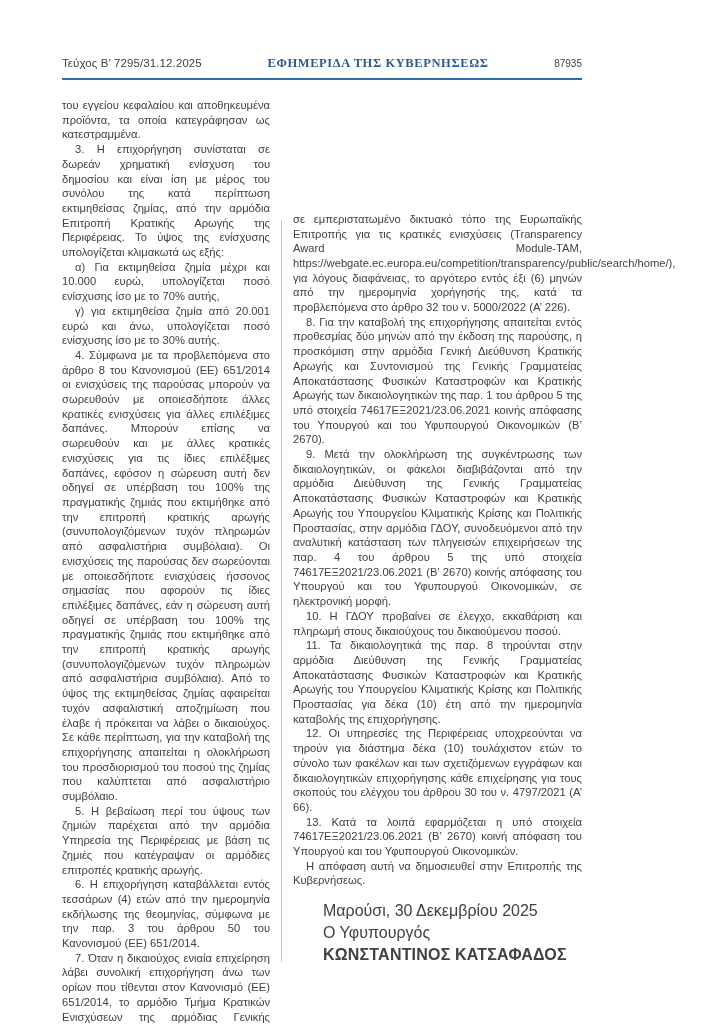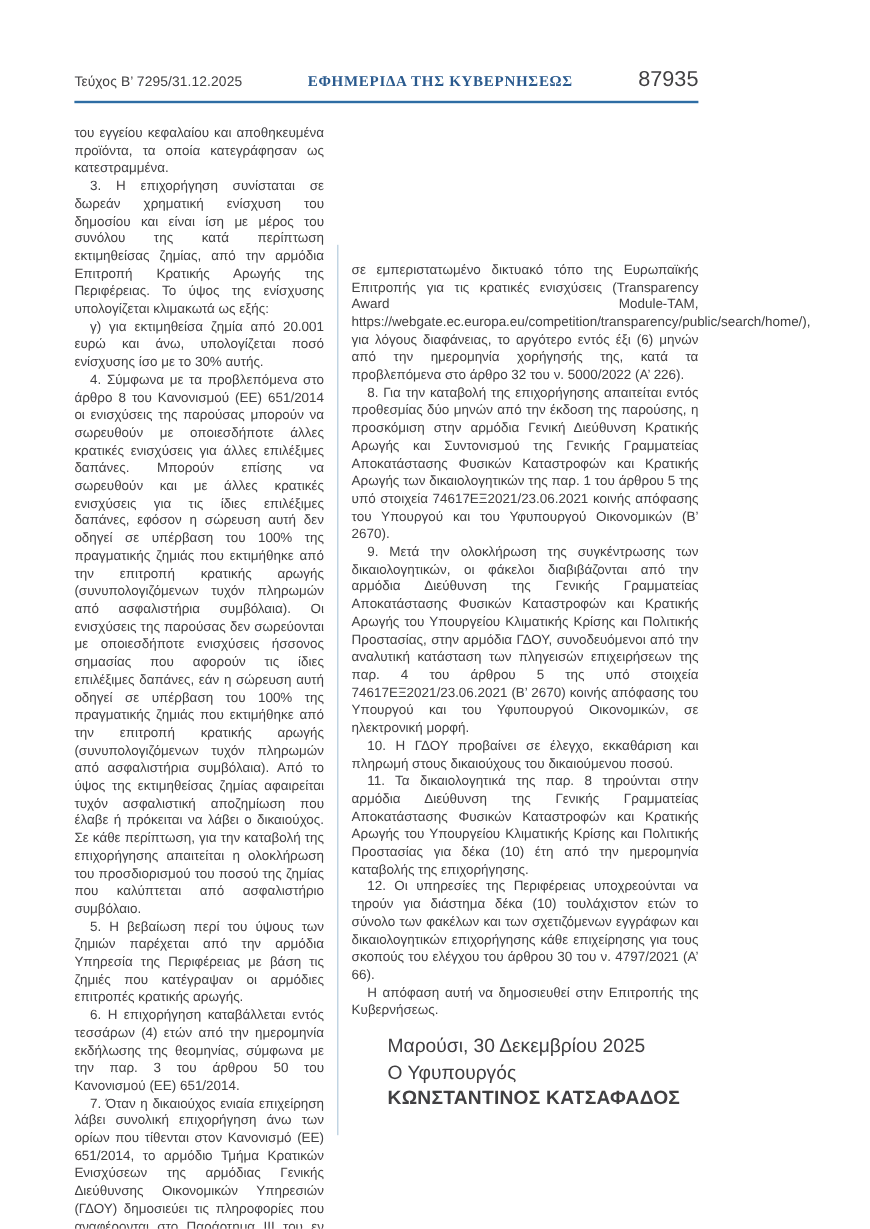--- a/index.html
+++ b/index.html
@@ -28,21 +28,21 @@
   .hdr-title {
     font-family: "Liberation Serif", serif;
     font-weight: bold;
     font-size: 12.5px;
     color: #2a5a8e;
     letter-spacing: 0.6px;
     text-align: right;
     flex: 0 0 auto;
   }
   .hdr-page {
-    font-size: 18px; color: #414042;
+    font-size: 10px; color: #414042;
     flex: 1 0 auto; text-align: right;
   }
   .hdr-rule {
     border: none;
     border-top: 2px solid #2e6da4;
     height: 0;
   }
   
   .body-wrap {
     display: flex;
@@ -82,36 +82,38 @@
     <span class="hdr-title">ΕΦΗΜΕΡΙΔΑ ΤΗΣ ΚΥΒΕΡΝΗΣΕΩΣ</span>
     <span class="hdr-page">87935</span>
   </div>
   <hr class="hdr-rule">
 
   <div class="body-wrap">
 
     <div class="col col-left">
       <p class="cont">του εγγείου κεφαλαίου και αποθηκευμένα προϊόντα, τα οποία κατεγράφησαν ως κατεστραμμένα.</p>
       <p>3. Η επιχορήγηση συνίσταται σε δωρεάν χρηματική ενίσχυση του δημοσίου και είναι ίση με μέρος του συνόλου της κατά περίπτωση εκτιμηθείσας ζημίας, από την αρμόδια Επιτροπή Κρατικής Αρωγής της Περιφέρειας. Το ύψος της ενίσχυσης υπολογίζεται κλιμακωτά ως εξής:</p>
+      <p>α) Για εκτιμηθείσα ζημία μέχρι και 10.000 ευρώ, υπολογίζεται ποσό ενίσχυσης ίσο με το 70% αυτής,</p>
       <p>γ) για εκτιμηθείσα ζημία από 20.001 ευρώ και άνω, υπολογίζεται ποσό ενίσχυσης ίσο με το 30% αυτής.</p>
       <p>4. Σύμφωνα με τα προβλεπόμενα στο άρθρο 8 του Κανονισμού (ΕΕ) 651/2014 οι ενισχύσεις της παρούσας μπορούν να σωρευθούν με οποιεσδήποτε άλλες κρατικές ενισχύσεις για άλλες επιλέξιμες δαπάνες. Μπορούν επίσης να σωρευθούν και με άλλες κρατικές ενισχύσεις για τις ίδιες επιλέξιμες δαπάνες, εφόσον η σώρευση αυτή δεν οδηγεί σε υπέρβαση του 100% της πραγματικής ζημιάς που εκτιμήθηκε από την επιτροπή κρατικής αρωγής (συνυπολογιζόμενων τυχόν πληρωμών από ασφαλιστήρια συμβόλαια). Οι ενισχύσεις της παρούσας δεν σωρεύονται με οποιεσδήποτε ενισχύσεις ήσσονος σημασίας που αφορούν τις ίδιες επιλέξιμες δαπάνες, εάν η σώρευση αυτή οδηγεί σε υπέρβαση του 100% της πραγματικής ζημιάς που εκτιμήθηκε από την επιτροπή κρατικής αρωγής (συνυπολογιζόμενων τυχόν πληρωμών από ασφαλιστήρια συμβόλαια). Από το ύψος της εκτιμηθείσας ζημίας αφαιρείται τυχόν ασφαλιστική αποζημίωση που έλαβε ή πρόκειται να λάβει ο δικαιούχος. Σε κάθε περίπτωση, για την καταβολή της επιχορήγησης απαιτείται η ολοκλήρωση του προσδιορισμού του ποσού της ζημίας που καλύπτεται από ασφαλιστήριο συμβόλαιο.</p>
       <p>5. Η βεβαίωση περί του ύψους των ζημιών παρέχεται από την αρμόδια Υπηρεσία της Περιφέρειας με βάση τις ζημιές που κατέγραψαν οι αρμόδιες επιτροπές κρατικής αρωγής.</p>
       <p>6. Η επιχορήγηση καταβάλλεται εντός τεσσάρων (4) ετών από την ημερομηνία εκδήλωσης της θεομηνίας, σύμφωνα με την παρ. 3 του άρθρου 50 του Κανονισμού (ΕΕ) 651/2014.</p>
       <p>7. Όταν η δικαιούχος ενιαία επιχείρηση λάβει συνολική επιχορήγηση άνω των ορίων που τίθενται στον Κανονισμό (ΕΕ) 651/2014, το αρμόδιο Τμήμα Κρατικών Ενισχύσεων της αρμόδιας Γενικής Διεύθυνσης Οικονομικών Υπηρεσιών (ΓΔΟΥ) δημοσιεύει τις πληροφορίες που αναφέρονται στο Παράρτημα ΙΙΙ του εν λόγω Κανονισμού,</p>
     </div>
 
     <div class="col-divider"></div>
 
     <div class="col col-right">
       <p class="cont">σε εμπεριστατωμένο δικτυακό τόπο της Ευρωπαϊκής Επιτροπής για τις κρατικές ενισχύσεις (Transparency Award Module-TAM, https://webgate.ec.europa.eu/competition/transparency/public/search/home/), για λόγους διαφάνειας, το αργότερο εντός έξι (6) μηνών από την ημερομηνία χορήγησής της, κατά τα προβλεπόμενα στο άρθρο 32 του ν. 5000/2022 (Α’ 226).</p>
       <p>8. Για την καταβολή της επιχορήγησης απαιτείται εντός προθεσμίας δύο μηνών από την έκδοση της παρούσης, η προσκόμιση στην αρμόδια Γενική Διεύθυνση Κρατικής Αρωγής και Συντονισμού της Γενικής Γραμματείας Αποκατάστασης Φυσικών Καταστροφών και Κρατικής Αρωγής των δικαιολογητικών της παρ. 1 του άρθρου 5 της υπό στοιχεία 74617ΕΞ2021/23.06.2021 κοινής απόφασης του Υπουργού και του Υφυπουργού Οικονομικών (Β’ 2670).</p>
       <p>9. Μετά την ολοκλήρωση της συγκέντρωσης των δικαιολογητικών, οι φάκελοι διαβιβάζονται από την αρμόδια Διεύθυνση της Γενικής Γραμματείας Αποκατάστασης Φυσικών Καταστροφών και Κρατικής Αρωγής του Υπουργείου Κλιματικής Κρίσης και Πολιτικής Προστασίας, στην αρμόδια ΓΔΟΥ, συνοδευόμενοι από την αναλυτική κατάσταση των πληγεισών επιχειρήσεων της παρ. 4 του άρθρου 5 της υπό στοιχεία 74617ΕΞ2021/23.06.2021 (Β’ 2670) κοινής απόφασης του Υπουργού και του Υφυπουργού Οικονομικών, σε ηλεκτρονική μορφή.</p>
       <p>10. Η ΓΔΟΥ προβαίνει σε έλεγχο, εκκαθάριση και πληρωμή στους δικαιούχους του δικαιούμενου ποσού.</p>
       <p>11. Τα δικαιολογητικά της παρ. 8 τηρούνται στην αρμόδια Διεύθυνση της Γενικής Γραμματείας Αποκατάστασης Φυσικών Καταστροφών και Κρατικής Αρωγής του Υπουργείου Κλιματικής Κρίσης και Πολιτικής Προστασίας για δέκα (10) έτη από την ημερομηνία καταβολής της επιχορήγησης.</p>
       <p>12. Οι υπηρεσίες της Περιφέρειας υποχρεούνται να τηρούν για διάστημα δέκα (10) τουλάχιστον ετών το σύνολο των φακέλων και των σχετιζόμενων εγγράφων και δικαιολογητικών επιχορήγησης κάθε επιχείρησης για τους σκοπούς του ελέγχου του άρθρου 30 του ν. 4797/2021 (Α’ 66).</p>
+      <p>13. Κατά τα λοιπά εφαρμόζεται η υπό στοιχεία 74617ΕΞ2021/23.06.2021 (Β’ 2670) κοινή απόφαση του Υπουργού και του Υφυπουργού Οικονομικών.</p>
       <p>Η απόφαση αυτή να δημοσιευθεί στην Επιτροπής της Κυβερνήσεως.</p>
 
       <div class="signature">
         <div class="sig-line">Μαρούσι, 30 Δεκεμβρίου 2025</div>
         <div class="sig-line">Ο Υφυπουργός</div>
         <div class="sig-line sig-name">ΚΩΝΣΤΑΝΤΙΝΟΣ ΚΑΤΣΑΦΑΔΟΣ</div>
       </div>
     </div>
 
   </div>

